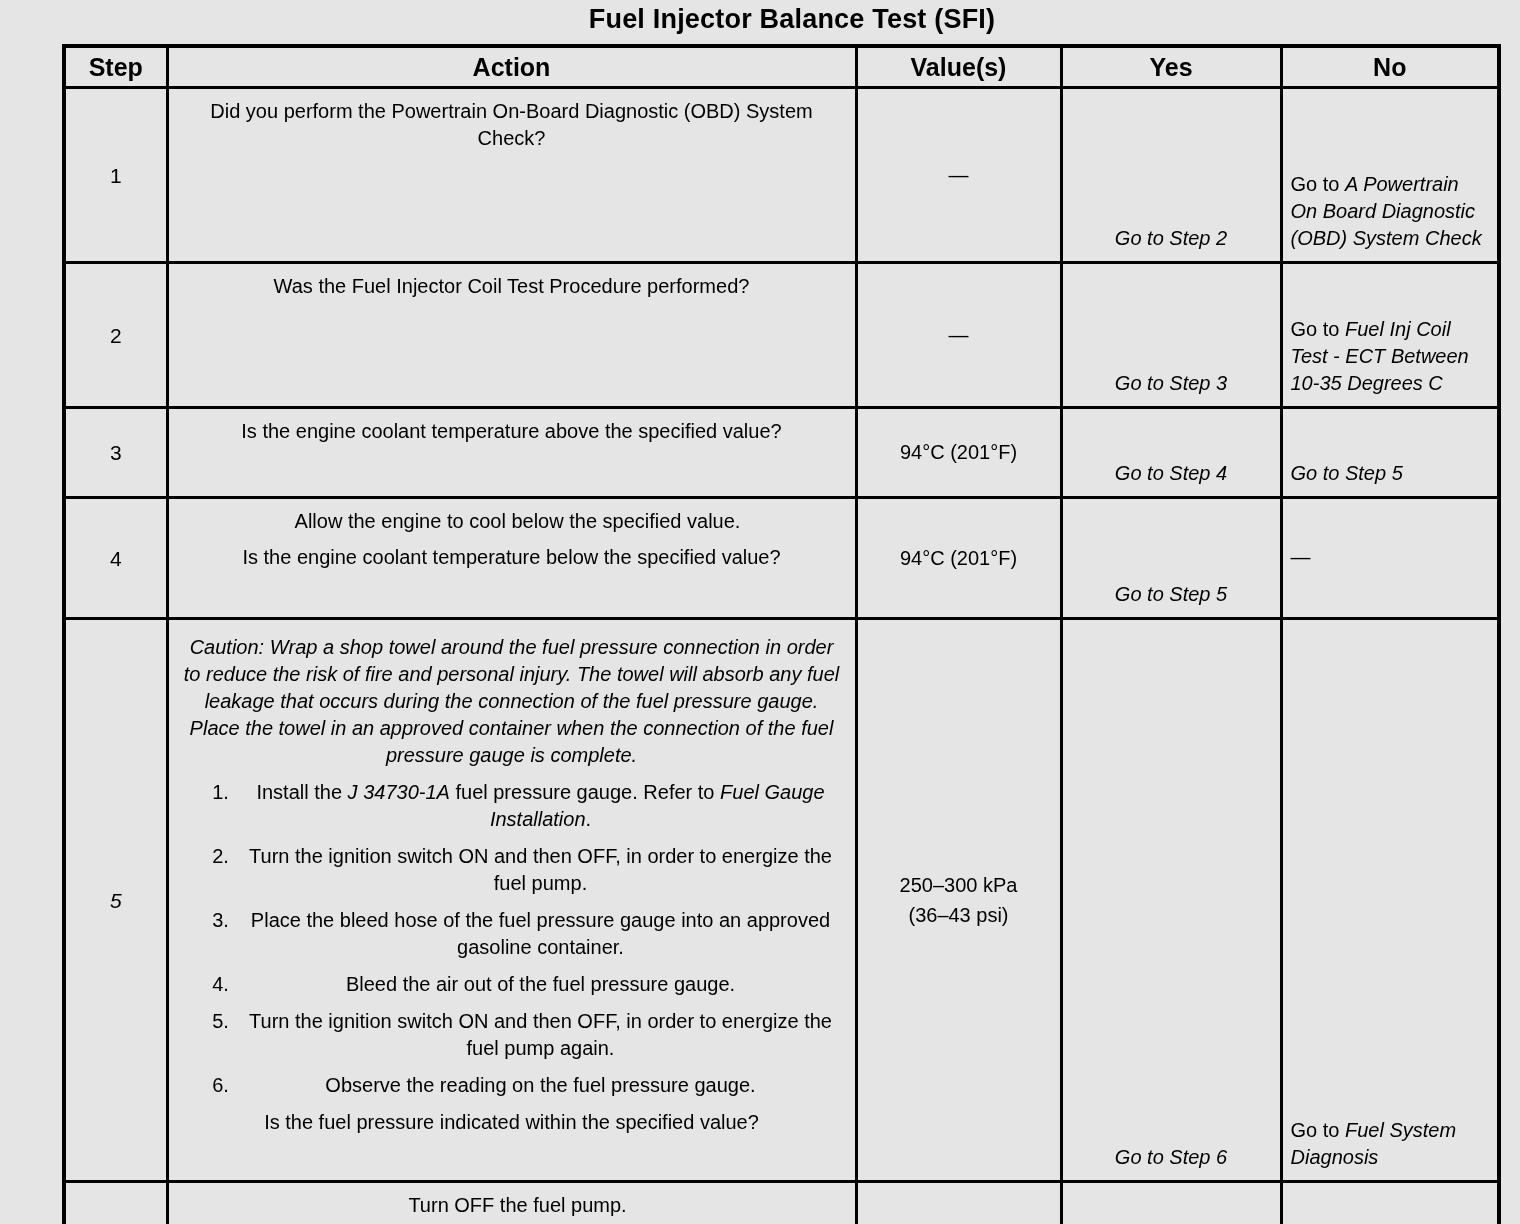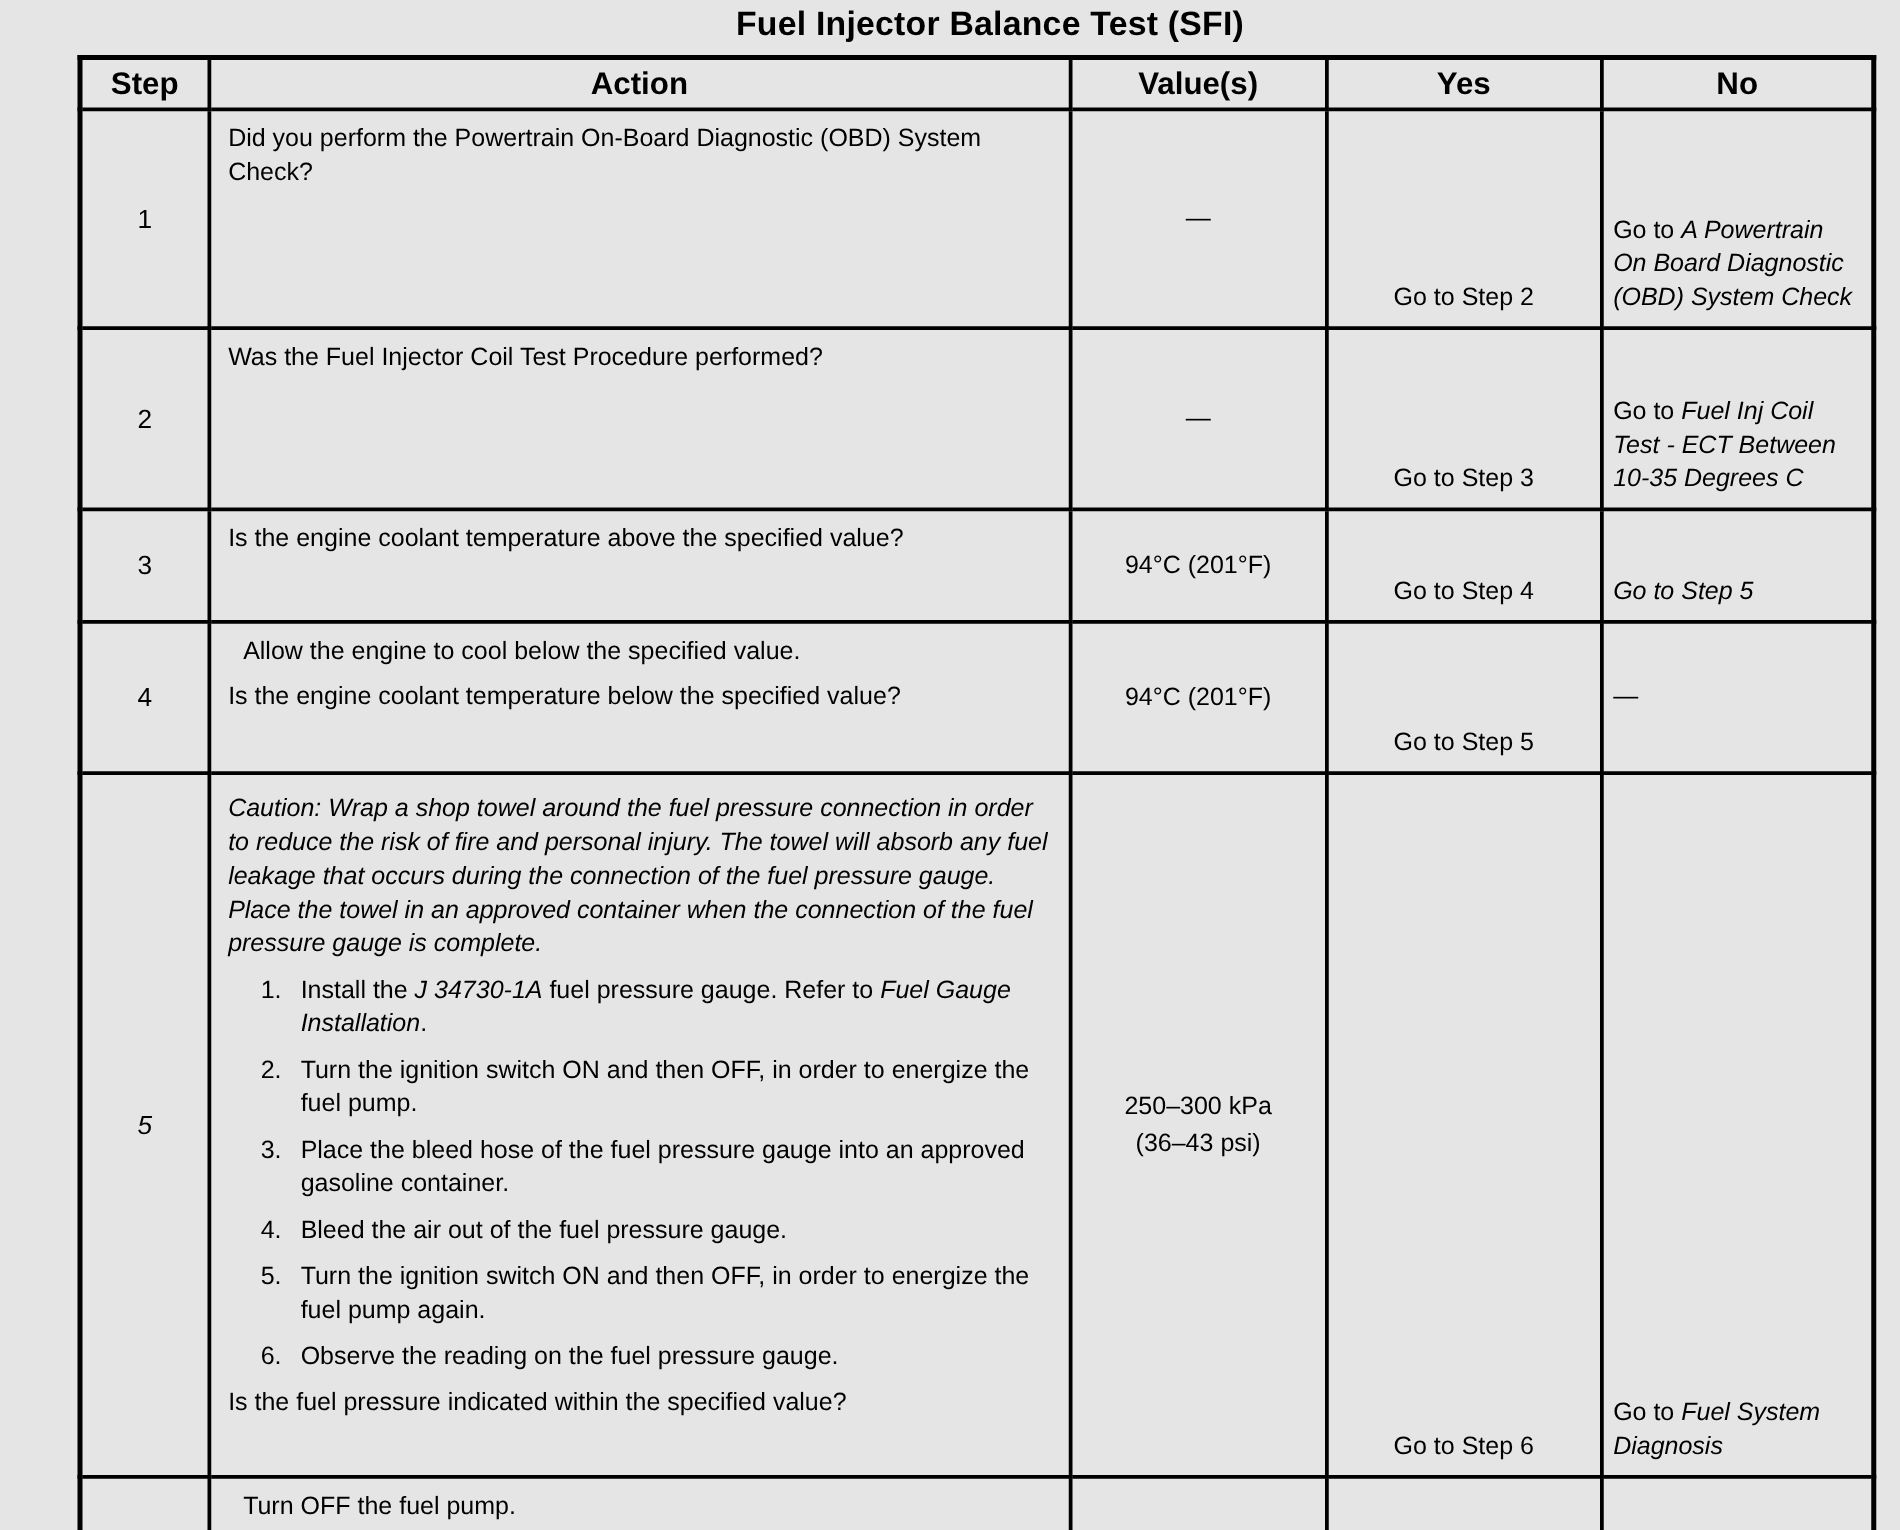--- a/index.html
+++ b/index.html
@@ -50,21 +50,21 @@
   }
   td.step-col {
     text-align: center;
     vertical-align: middle;
     font-size: 21px;
   }
   tr.ital-step td.step-col { font-style: italic; }
   td.action-col {
     vertical-align: top;
     padding: 9px 14px 8px 14px;
-    text-align: left;
+    text-align: center;
   }
   .action-p { margin: 0 0 9px 12px; }
   .action-q { margin: 0; }
   .caution {
     font-weight: normal;
     font-style: italic;
     margin: 5px 0 10px 0;
   }
   .olist { margin: 0 0 7px 26px; }
   .litem {
@@ -80,20 +80,21 @@
   td.value-col {
     text-align: center;
     vertical-align: middle;
     padding: 4px 8px;
   }
   .value-line2 { margin-top: 3px; }
   .value-line1:empty, .value-line2:empty { display: none; }
   td.yes-col {
     text-align: center;
     vertical-align: bottom;
+    font-style: italic;
     padding: 6px 8px 9px 8px;
   }
   td.no-col {
     text-align: left;
     vertical-align: bottom;
     padding: 8px 8px 9px 8px;
   }
   td.no-col .ref { font-style: italic; }
   td.no-col.va-mid { vertical-align: middle; }
   tr.r1 td { height: 155px; }

